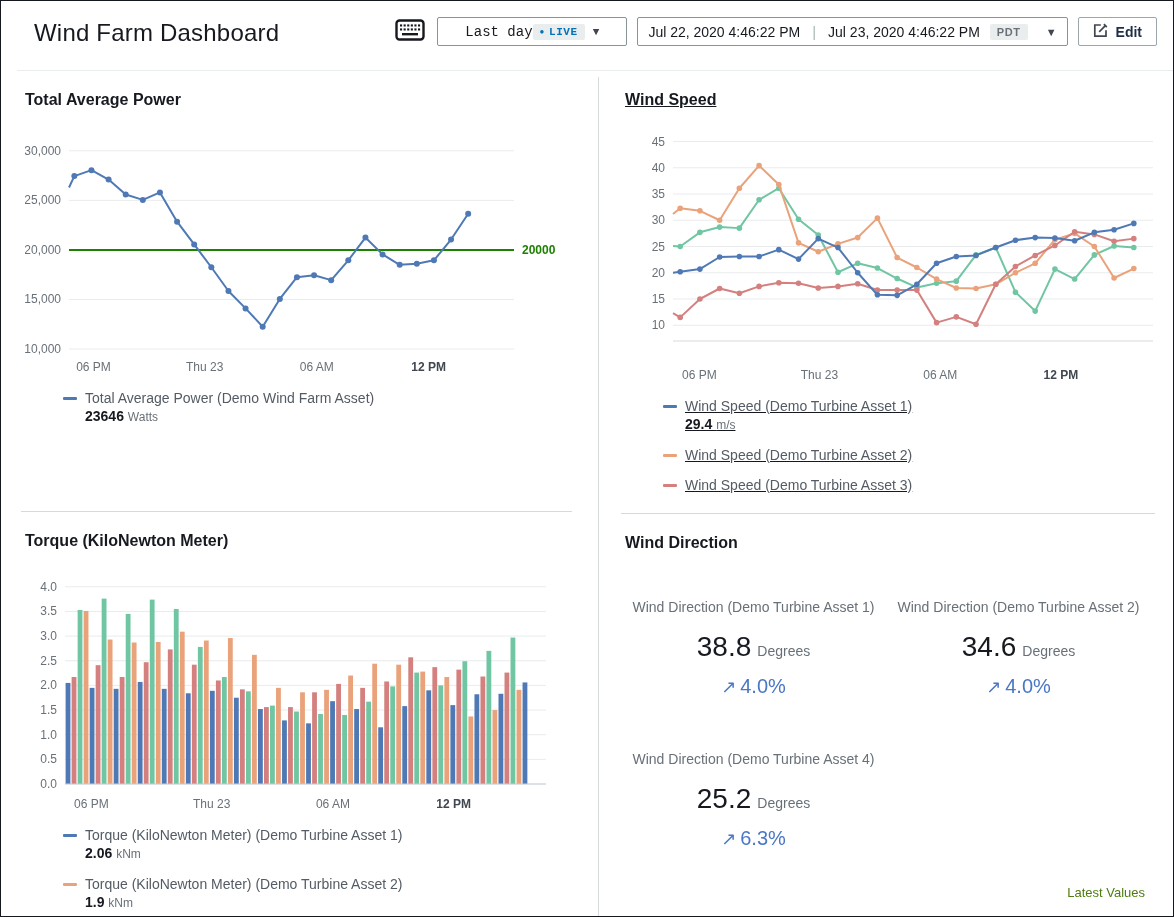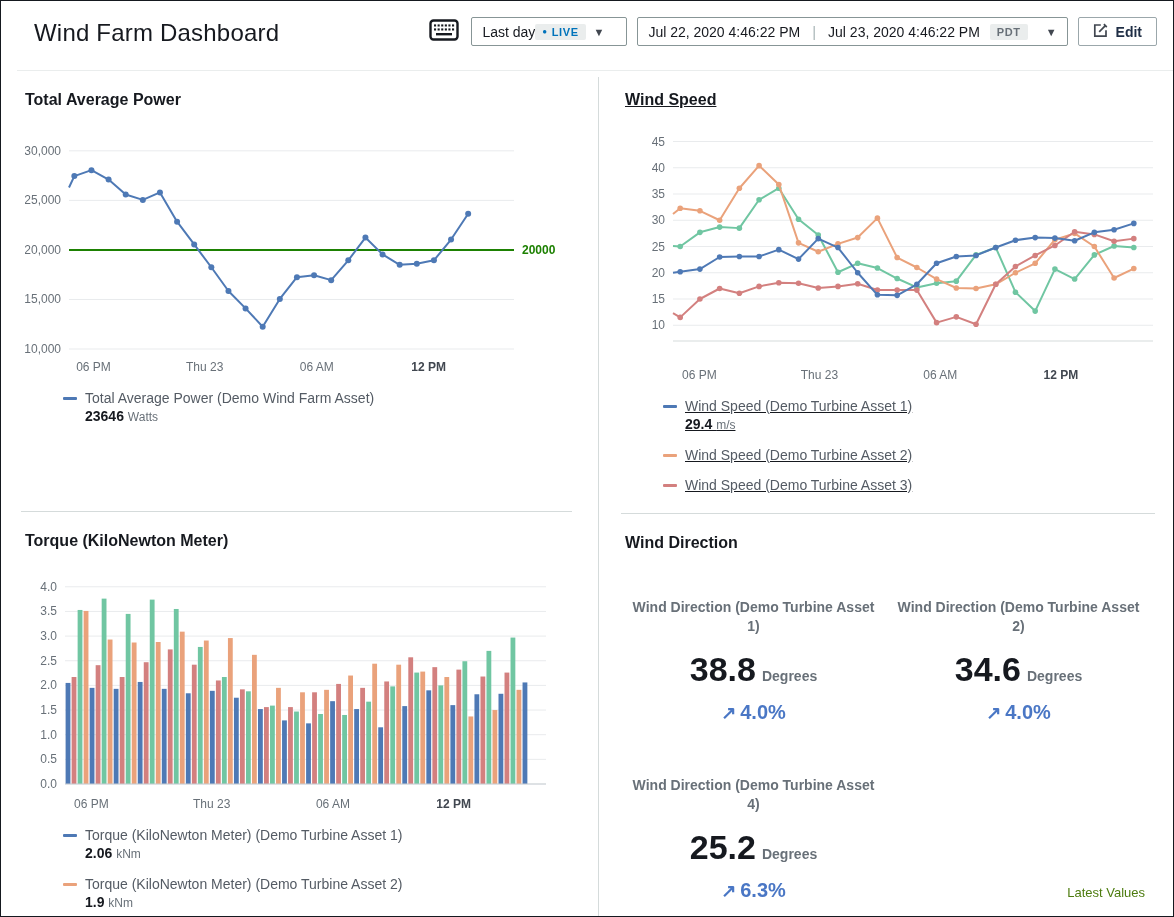--- a/index.html
+++ b/index.html
@@ -6,21 +6,21 @@
   html,body { background:#ffffff; }
   body { font-family:"Liberation Sans", sans-serif; color:#16191f; }
   .window { position:relative; width:1174px; height:917px; border:1px solid #15191f; background:#fff; overflow:hidden; }
 
   
   .header { position:absolute; left:16px; top:0; right:0; height:70px; border-bottom:1px solid #eaeded; background:#fff; }
   .page-title { position:absolute; left:17px; top:18px; font-size:24px; font-weight:400; color:#16191f; letter-spacing:.2px; }
   .hdr-controls { position:absolute; right:16px; top:16px; display:flex; align-items:center; gap:10px; }
   .kbd-btn { width:34px; height:29px; display:flex; align-items:center; justify-content:center; background:#fff; border:none; cursor:pointer; }
   .ctl { height:29px; display:flex; align-items:center; border:1px solid #879596; border-radius:2px; background:#fff; padding:0 10px; font-size:14px; color:#16191f; cursor:pointer; }
-  .ctl.range-select { width:156px; justify-content:flex-start; }
+  .ctl.range-select { width:190px; justify-content:center;font-family:Liberation Mono, monospace; }
   .badge { background:#eaeded; border-radius:2px; font-size:11px; font-weight:bold; letter-spacing:.6px; padding:2px 7px; display:inline-flex; align-items:center; gap:4px; }
   .badge.live { color:#0073bb; }
   .badge.tz { color:#687078; }
   .live-dot { font-size:8px; line-height:1; }
   .caret { font-size:11px; color:#414750; margin-left:8px; }
   .date-range { gap:10px; }
   .date-sep { color:#aab7b8; font-size:15px; padding:0 2px; }
   .edit-btn { display:flex; align-items:center; gap:8px; height:29px; padding:0 14px; border:1px solid #9ba7ab; border-radius:2px; background:#fff; font-size:14px; font-weight:bold; color:#1f2e45; cursor:pointer; }
 
   
@@ -46,24 +46,24 @@
   
   .legend { margin:8px 0 0 38px; }
   .legend-item { display:flex; gap:8px; margin-bottom:12px; }
   .dash { width:14px; height:3px; border-radius:1px; margin-top:8px; flex:0 0 14px; }
   .llabel { font-size:14px; color:#545b64; line-height:18px; }
   .lval { font-size:14px; color:#16191f; font-weight:bold; line-height:18px; }
   .lunit { font-size:12px; color:#687078; font-weight:normal; }
 
   
   .kpi-grid { display:grid; grid-template-columns:1fr 1fr; column-gap:8px; row-gap:52px; margin-top:40px; }
-  .kpi-cell { text-align:center;font-weight:bold; }
+  .kpi-cell { text-align:center; }
   .kpi-label { font-size:14px; color:#687078; line-height:19px; max-width:258px; margin:0 auto; }
   .kpi-value-row { margin-top:14px; }
-  .kpi-value { font-size:34px; color:#16191f;margin-top:23px; }
+  .kpi-value { font-size:28px; color:#16191f;margin-top:23px; }
   .kpi-unit { font-size:14px; color:#687078; margin-left:6px; }
   .kpi-trend { margin-top:12px; font-size:20px; color:#4a77c5; }
   .trend-arrow { font-size:18px; margin-right:4px; }
   .latest-values { position:absolute; right:28px; bottom:16px; font-size:13px; color:#4d7c0f; }
 </style>
 </head>
 <body>
 
 <div class="window">
 

